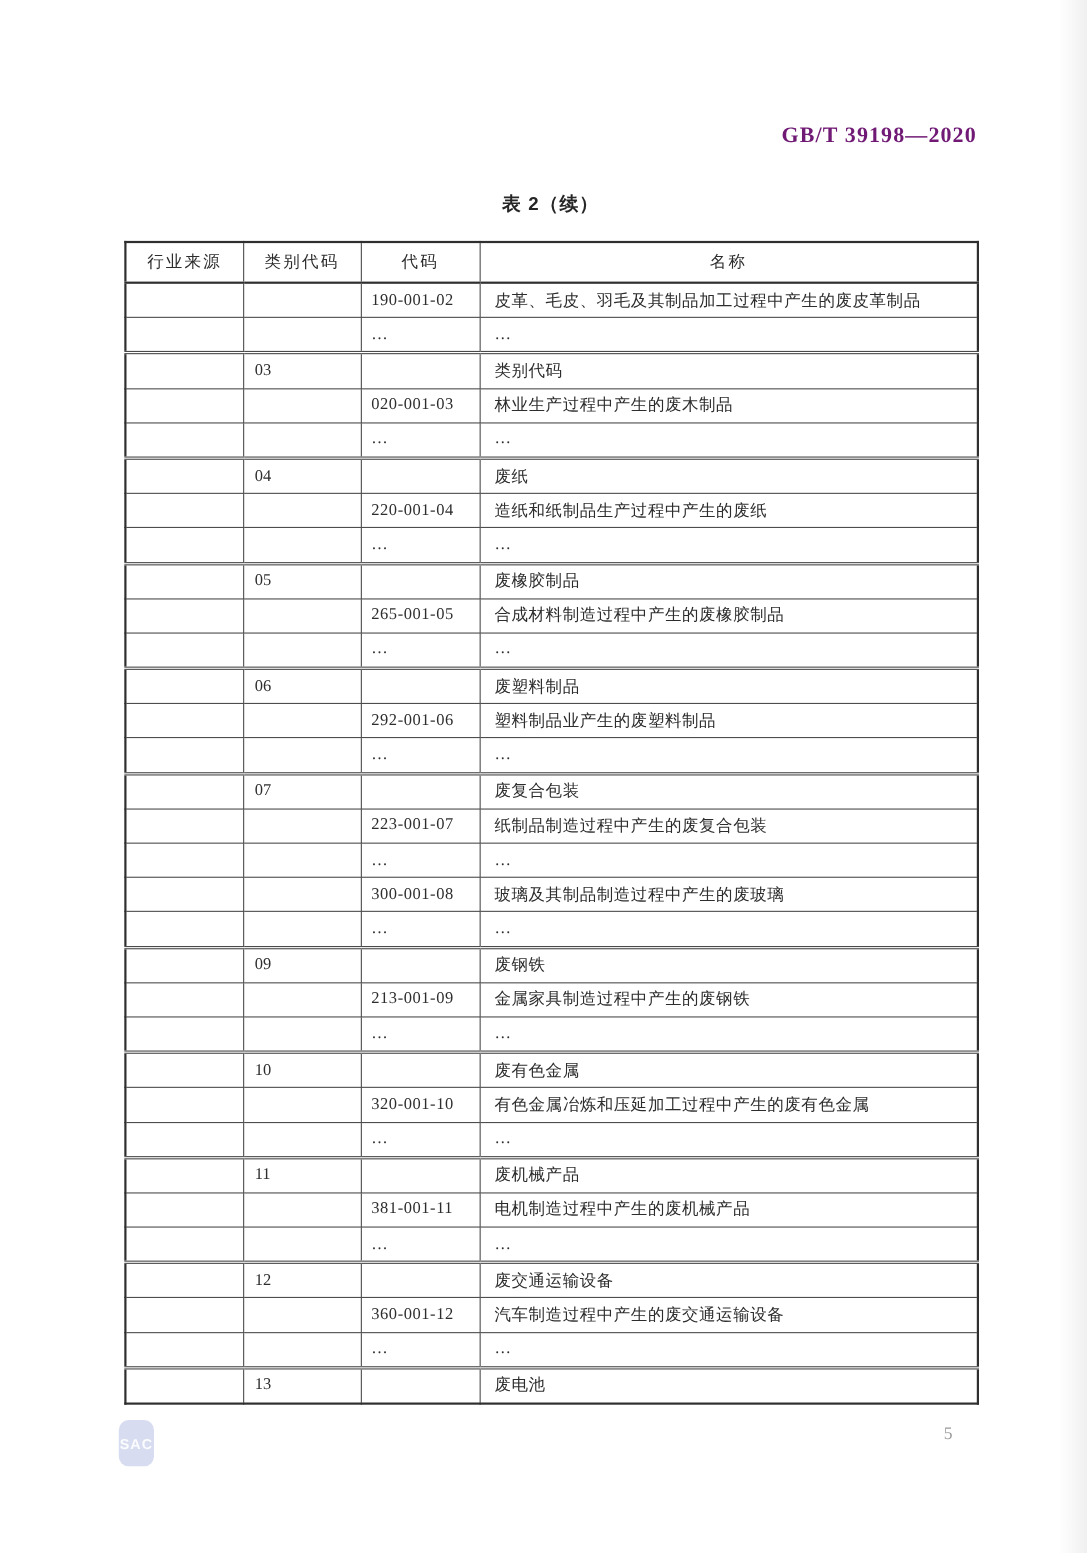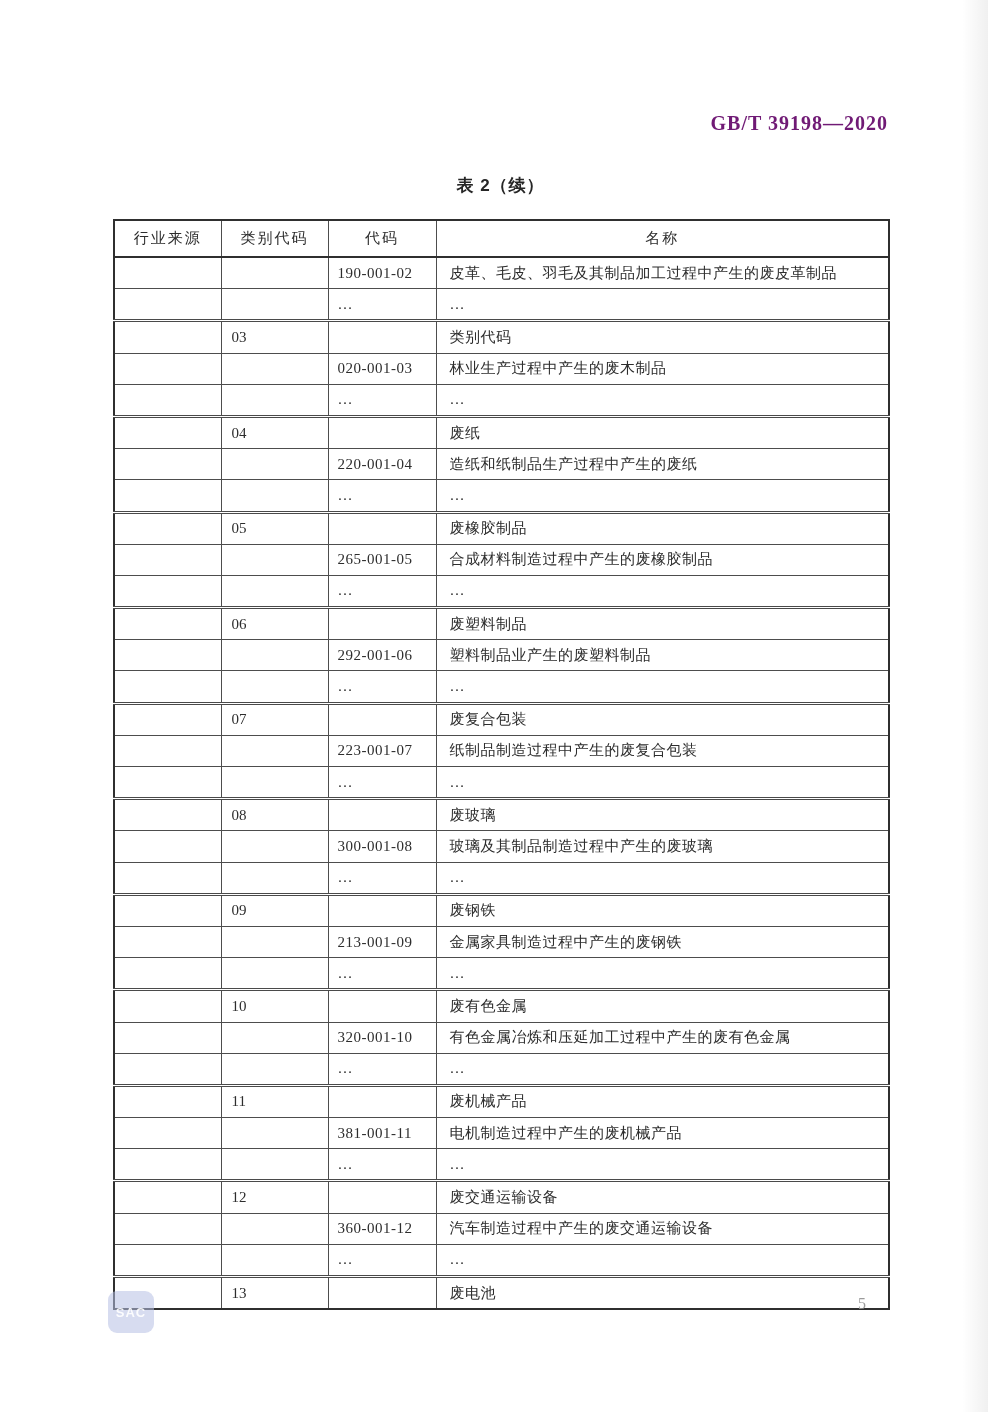--- a/index.html
+++ b/index.html
@@ -76,21 +76,21 @@
     text-align: left;
   }
   .data-table td.col-name { padding-left: 13px; letter-spacing: 0.5px; }
   .data-table td.col-category { padding-left: 10px; }
   .data-table td.col-code { padding-left: 9px; letter-spacing: 0.5px; margin-left: 16px; }
   .data-table tr.section-start td { border-top: 3px double #4a4a4a; }
   .watermark {
     position: absolute;
     left: 108px;
     top: 1291px;
-    width: 46px;
+    width: 32px;
     height: 42px;
     border-radius: 9px;
     background: rgba(183, 192, 228, 0.55);
     display: flex;
     align-items: center;
     justify-content: center;
   }
   .watermark span {
     font-family: "Liberation Sans", "DejaVu Sans", sans-serif;
     font-weight: bold;
@@ -226,26 +226,20 @@
           <td class="col-category"></td>
           <td class="col-code">223-001-07</td>
           <td class="col-name">纸制品制造过程中产生的废复合包装</td>
         </tr>
         <tr>
           <td class="col-industry"></td>
           <td class="col-category"></td>
           <td class="col-code">…</td>
           <td class="col-name">…</td>
         </tr>
-        <tr class="section-start">
-          <td class="col-industry"></td>
-          <td class="col-category">08</td>
-          <td class="col-code"></td>
-          <td class="col-name">废玻璃</td>
-        </tr>
         <tr>
           <td class="col-industry"></td>
           <td class="col-category"></td>
           <td class="col-code">300-001-08</td>
           <td class="col-name">玻璃及其制品制造过程中产生的废玻璃</td>
         </tr>
         <tr>
           <td class="col-industry"></td>
           <td class="col-category"></td>
           <td class="col-code">…</td>

